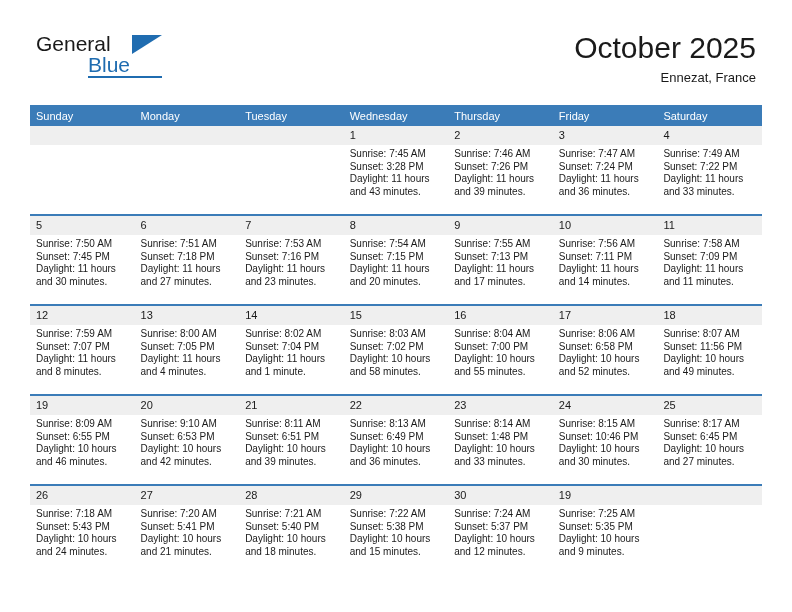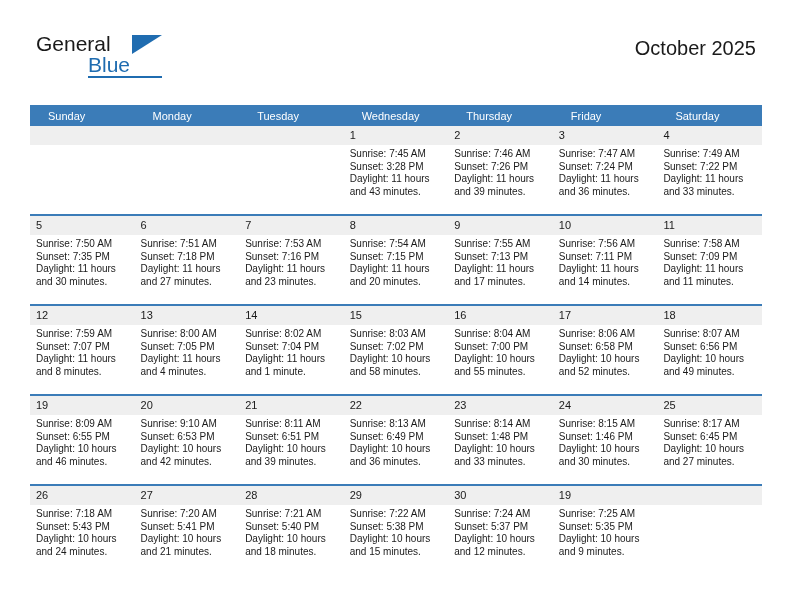--- a/index.html
+++ b/index.html
@@ -71,21 +71,21 @@
     background: #1f6cb0;
   }
 
   .title-wrap {
     position: absolute;
     right: 36px;
     top: 33px;
     text-align: right;
   }
   .month-title {
-    font-size: 20px;
+    font-size: 30px;
     color: #1a1a1a;
     line-height: 30px;
     white-space: nowrap;
   }
   .location {
     font-size: 13px;
     color: #1a1a1a;
     line-height: 18px;
     margin-top: 6px;
     white-space: nowrap;
@@ -99,21 +99,21 @@
     width: 732px;
     border-collapse: collapse;
     table-layout: fixed;
   }
   .cal th {
     background: #3b7cb8;
     color: #ffffff;
     font-size: 11px;
     font-weight: normal;
     text-align: left;
-    padding: 4px 0 4px 18px;
+    padding: 4px 0 4px 6px;
     height: 13px;
     vertical-align: middle;
   }
   .cal td {
     width: 104.5px;
     vertical-align: top;
     padding: 0;
     border-top: 2px solid #3b7cb8;
     background: #ffffff;
     height: 88px;
@@ -151,20 +151,21 @@
 
     <div class="logo">
       <span class="logo-general">General</span>
       <span class="logo-tri"></span>
       <span class="logo-blue">Blue</span>
       <span class="logo-underline"></span>
     </div>
 
     <div class="title-wrap">
       <div class="month-title">October 2025</div>
+      <div class="location">Ennezat, France</div>
     </div>
 
   </div>
 
   <table class="cal">
     <thead>
       <tr>
         <th>Sunday</th>
         <th>Monday</th>
         <th>Tuesday</th>
@@ -220,21 +221,21 @@
               <div>Daylight: 11 hours</div>
               <div>and 33 minutes.</div>
             </div>
           </td>
         </tr>
         <tr>
           <td>
             <div class="daynum">5</div>
             <div class="info">
               <div>Sunrise: 7:50 AM</div>
-              <div>Sunset: 7:35 PM</div>
+              <div>Sunset: 7:45 PM</div>
               <div>Daylight: 11 hours</div>
               <div>and 30 minutes.</div>
             </div>
           </td>
           <td>
             <div class="daynum">6</div>
             <div class="info">
               <div>Sunrise: 7:51 AM</div>
               <div>Sunset: 7:18 PM</div>
               <div>Daylight: 11 hours</div>
@@ -339,21 +340,21 @@
               <div>Sunrise: 8:06 AM</div>
               <div>Sunset: 6:58 PM</div>
               <div>Daylight: 10 hours</div>
               <div>and 52 minutes.</div>
             </div>
           </td>
           <td>
             <div class="daynum">18</div>
             <div class="info">
               <div>Sunrise: 8:07 AM</div>
-              <div>Sunset: 6:56 PM</div>
+              <div>Sunset: 11:56 PM</div>
               <div>Daylight: 10 hours</div>
               <div>and 49 minutes.</div>
             </div>
           </td>
         </tr>
         <tr>
           <td>
             <div class="daynum">19</div>
             <div class="info">
               <div>Sunrise: 8:09 AM</div>
@@ -395,21 +396,21 @@
               <div>Sunrise: 8:14 AM</div>
               <div>Sunset: 1:48 PM</div>
               <div>Daylight: 10 hours</div>
               <div>and 33 minutes.</div>
             </div>
           </td>
           <td>
             <div class="daynum">24</div>
             <div class="info">
               <div>Sunrise: 8:15 AM</div>
-              <div>Sunset: 1:46 PM</div>
+              <div>Sunset: 10:46 PM</div>
               <div>Daylight: 10 hours</div>
               <div>and 30 minutes.</div>
             </div>
           </td>
           <td>
             <div class="daynum">25</div>
             <div class="info">
               <div>Sunrise: 8:17 AM</div>
               <div>Sunset: 6:45 PM</div>
               <div>Daylight: 10 hours</div>

